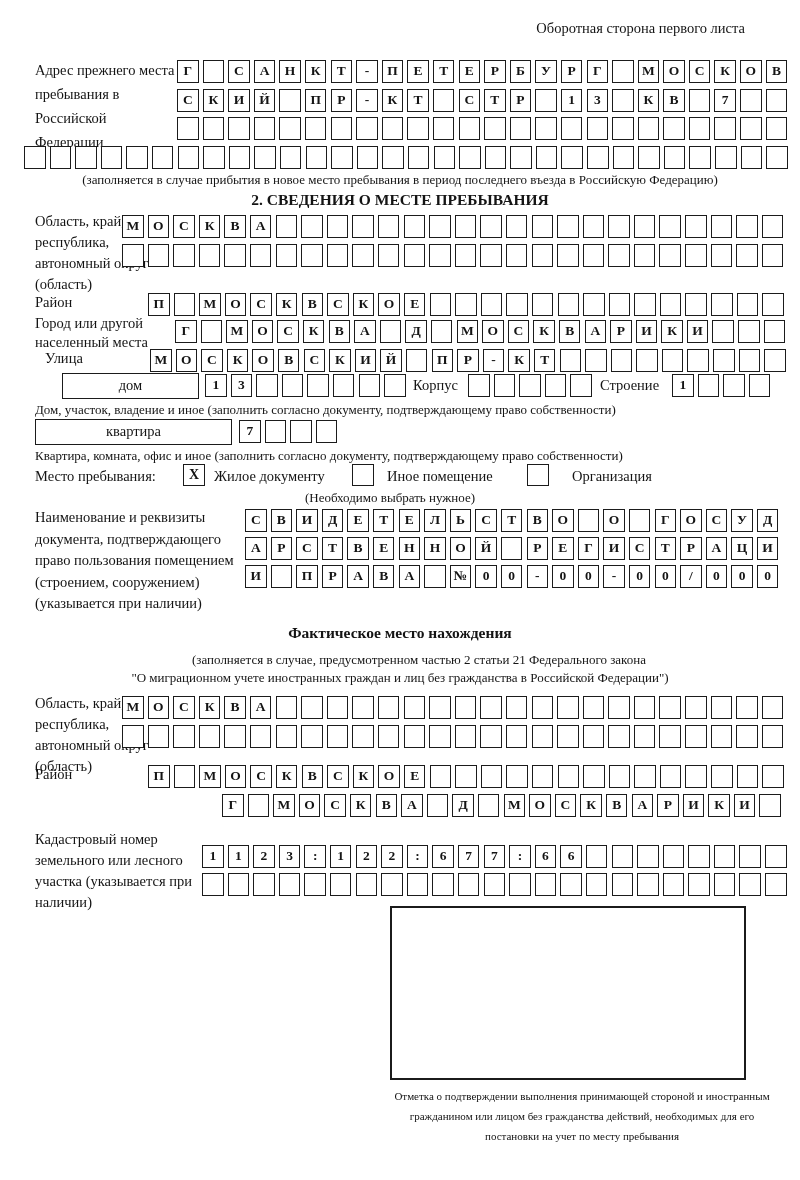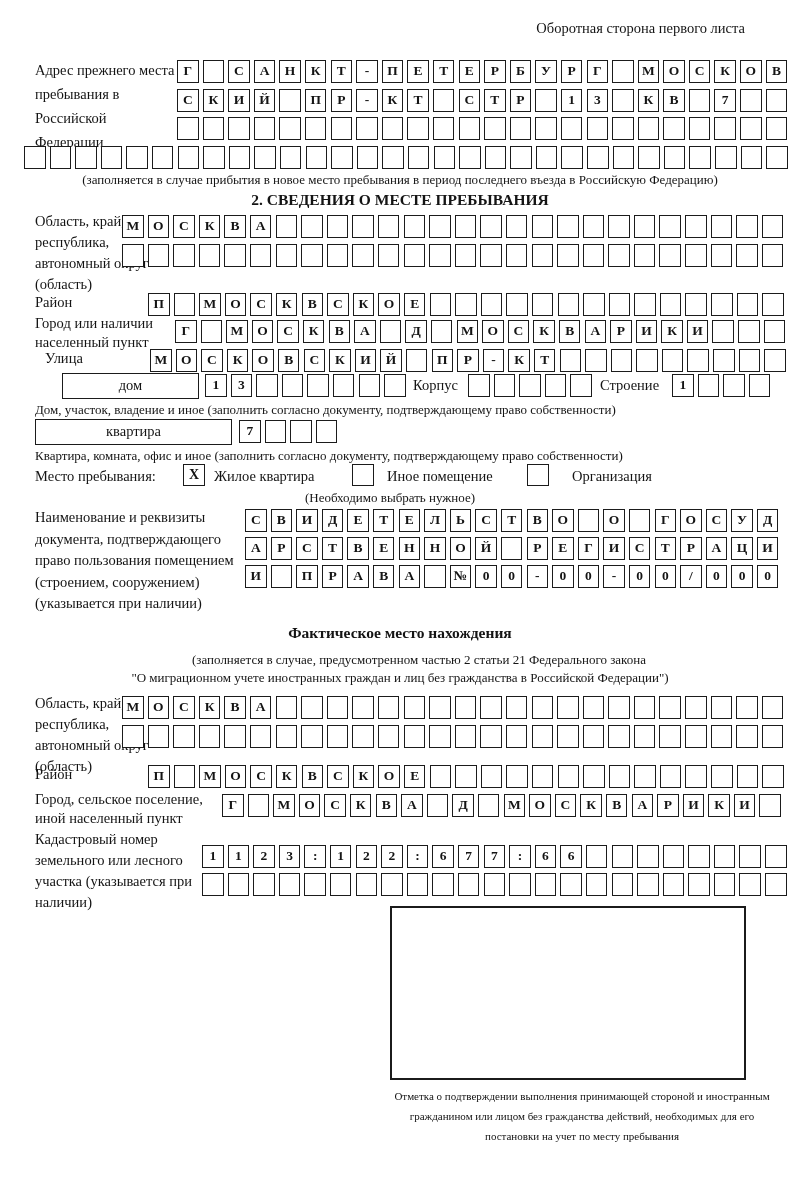--- a/index.html
+++ b/index.html
@@ -238,21 +238,21 @@
       <span class="cb"></span>
       <span class="cb"></span>
       <span class="cb"></span>
       <span class="cb"></span>
       <span class="cb"></span>
       <span class="cb"></span>
       <span class="cb"></span>
       <span class="cb"></span>
     </div>
 
-  <div class="abs lbl lh19" style="top:314px;left:35px;width:132px;">Город или наличии населенный пункт</div>
+  <div class="abs lbl lh19" style="top:314px;left:35px;width:132px;">Город или другой населенный места</div>
   <div class="abs boxrow" style="top:320px;left:175px;">
       <span class="cb">Г</span>
       <span class="cb"></span>
       <span class="cb">М</span>
       <span class="cb">О</span>
       <span class="cb">С</span>
       <span class="cb">К</span>
       <span class="cb">В</span>
       <span class="cb">А</span>
       <span class="cb"></span>
@@ -334,21 +334,21 @@
   <div class="abs boxrow" style="top:420px;left:239px;">
       <span class="cb">7</span>
       <span class="cb"></span>
       <span class="cb"></span>
       <span class="cb"></span>
     </div>
   <div class="abs cap" style="top:447px;left:35px;width:760px;">Квартира, комната, офис и иное (заполнить согласно документу, подтверждающему право собственности)</div>
 
   <div class="abs lbl" style="top:466px;left:35px;">Место пребывания:</div>
   <span class="abs optbox" style="top:464px;left:183px;">X</span>
-  <div class="abs lbl" style="top:466px;left:214px;">Жилое квартира</div>
+  <div class="abs lbl" style="top:466px;left:214px;">Жилое документу</div>
   <span class="abs optbox" style="top:464px;left:352px;"></span>
   <div class="abs lbl" style="top:466px;left:387px;">Иное помещение</div>
   <span class="abs optbox" style="top:464px;left:527px;"></span>
   <div class="abs lbl" style="top:466px;left:572px;">Организация</div>
   <div class="abs lbl" style="top:507px;left:35px;width:202px;line-height:21.5px;">Наименование и реквизиты документа, подтверждающего право пользования помещением (строением, сооружением) (указывается при наличии)</div>
 
   <div class="abs cap center" style="top:489px;left:250px;width:280px;">(Необходимо выбрать нужное)</div>
   <div class="abs boxrow" style="top:509px;left:245px;">
       <span class="cb">С</span>
       <span class="cb">В</span>
@@ -503,21 +503,20 @@
       <span class="cb"></span>
       <span class="cb"></span>
       <span class="cb"></span>
       <span class="cb"></span>
       <span class="cb"></span>
       <span class="cb"></span>
       <span class="cb"></span>
       <span class="cb"></span>
     </div>
 
-  <div class="abs lbl lh19" style="top:790px;left:35px;width:200px;">Город, сельское поселение, иной населенный пункт</div>
   <div class="abs boxrow" style="top:794px;left:222px;">
       <span class="cb">Г</span>
       <span class="cb"></span>
       <span class="cb">М</span>
       <span class="cb">О</span>
       <span class="cb">С</span>
       <span class="cb">К</span>
       <span class="cb">В</span>
       <span class="cb">А</span>
       <span class="cb"></span>

